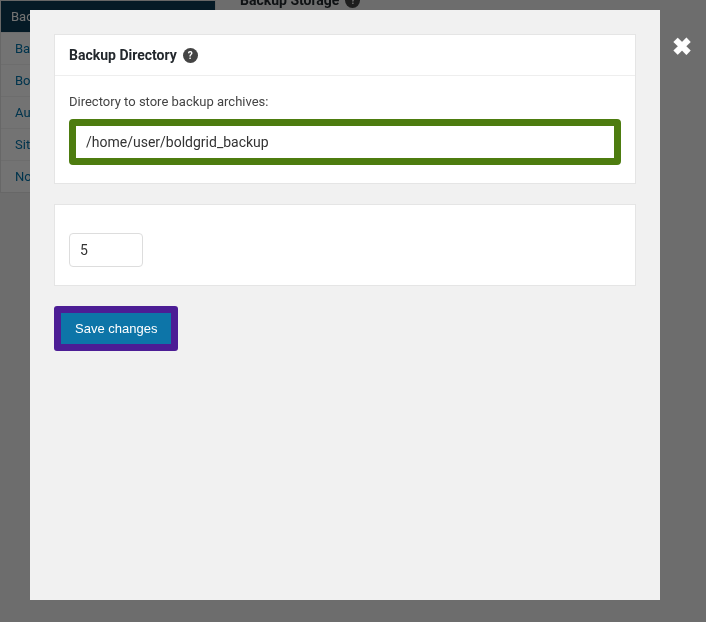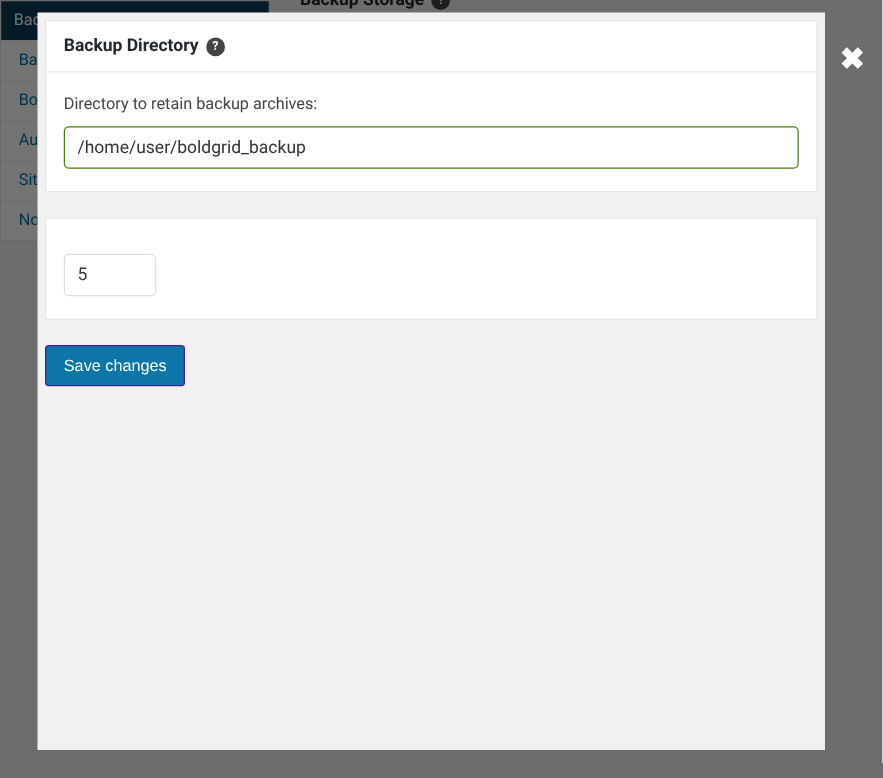--- a/index.html
+++ b/index.html
@@ -51,21 +51,21 @@
       inset: 0;
       background: rgba(0,0,0,0.55);
     }
     .modal {
       position: absolute;
       left: 30px;
       top: 10px;
       width: 630px;
       height: 590px;
       background: #f1f1f1;
-      padding: 6px;
+      padding: 24px;
     }
     .card {
       background: #fff;
       border: 1px solid #e5e5e5;
       margin-bottom: 20px;
     }
     .card-header {
       padding: 12px 14px;
       font-weight: 700;
       font-size: 14px;
@@ -79,40 +79,40 @@
       padding: 18px 14px;
     }
     .label {
       font-size: 13px;
       color: #444;
       margin-bottom: 10px;
     }
     .text-input {
       width: 100%;
       padding: 8px 10px;
-      border: 1px solid #4d7c0f;
+      border: 7px solid #4d7c0f;
       border-radius: 4px;
       font-size: 14px;
       color: #333;
       font-family: inherit;
     }
     .num-input {
       width: 74px;
       padding: 8px 10px;
       border: 1px solid #ddd;
       border-radius: 4px;
       font-size: 14px;
       color: #333;
       font-family: inherit;
       margin-top: 10px;
     }
     .btn-primary {
       background: #0d75a8;
       color: #fff;
-      border: 1px solid #4c1d95;
+      border: 7px solid #4c1d95;
       padding: 8px 14px;
       font-size: 13px;
       border-radius: 3px;
       cursor: pointer;
       margin-left: 0;
     }
     .close-icon {
       position: absolute;
       right: 14px;
       top: 35px;
@@ -170,21 +170,21 @@
 <span class="close-icon">✖</span>
 
 <div class="modal">
 
   <div class="card">
     <div class="card-header">
       <span>Backup Directory</span>
       <span class="help-icon">?</span>
     </div>
     <div class="card-body">
-      <div class="label">Directory to retain backup archives:</div>
+      <div class="label">Directory to store backup archives:</div>
       <input type="text" class="text-input" value="/home/user/boldgrid_backup" style="">
     </div>
   </div>
 
   <div class="card">
     <div class="card-body">
       <input type="text" class="num-input" value="5" style="">
     </div>
   </div>
 

